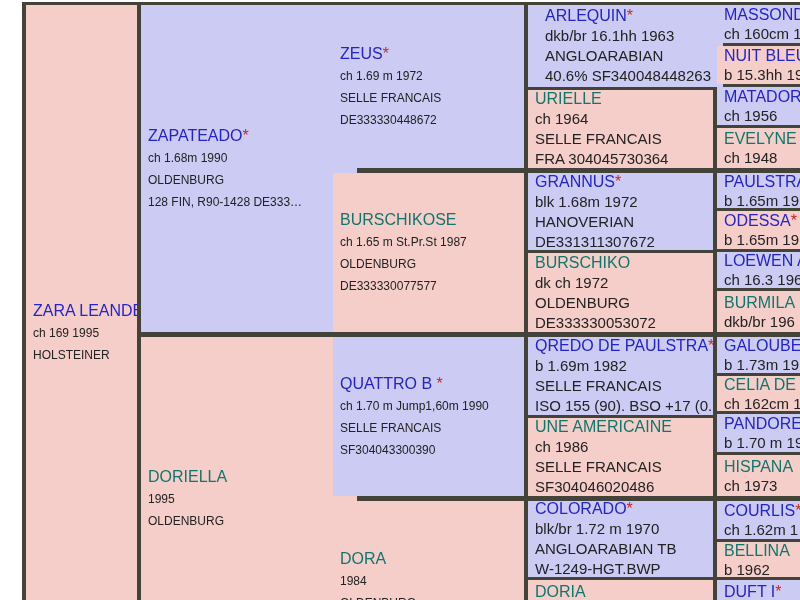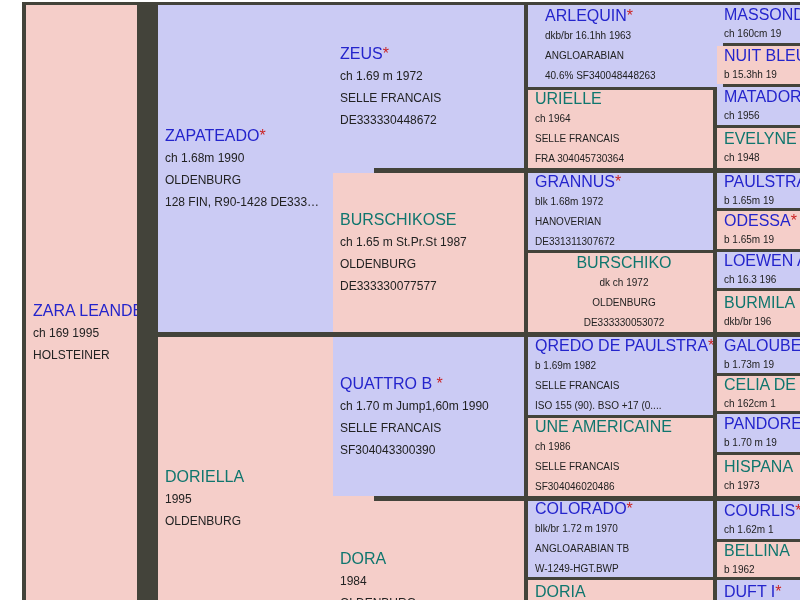--- a/index.html
+++ b/index.html
@@ -9,27 +9,27 @@
   .pink{background:#f5cec9;}
   .lav{background:#cbcbf4;}
   .topalign{align-items:flex-start;}
   .topalign .txt{padding-top:2px;}
   .txt{padding-left:7px;width:100%;}
   .nameline{white-space:nowrap;}
   .name{font-size:16px;text-decoration:none;cursor:pointer;}
   .blue{color:#2424cc;}
   .purple{color:#0f766e;}
   .star{color:#cc2424;font-size:16px;}
-  .line{font-size:10px;color:#222;white-space:nowrap;}
+  .line{font-size:15px;color:#222;white-space:nowrap;}
   .c1 .line,.c2 .line,.c3 .line{font-size:12px;}
   .c1 .txt,.c2 .txt,.c3 .txt{line-height:22px;}
   .c4 .txt{line-height:20px;}
   .c5 .txt{line-height:19px;}
   .c1{left:4px;width:111px;}
-  .c2{left:136px;width:216px;}
+  .c2{left:119px;width:216px;}
   .c3{left:311px;width:191px;}
   .c4{left:506px;width:185px;}
   .c5{left:695px;width:185px;}
 </style>
 </head>
 <body>
 
 <div id="page">
   <div id="table">
 
@@ -106,21 +106,21 @@
       </div>
     </div>
     <div class="cell lav c4" style="top:171px;height:77px;">
       <div class="txt">
         <div class="nameline"><a class="name blue">GRANNUS</a><span class="star">*</span></div>
         <div class="line">blk 1.68m 1972</div>
         <div class="line">HANOVERIAN</div>
         <div class="line">DE331311307672</div>
       </div>
     </div>
-    <div class="cell pink c4" style="top:251px;height:79px;text-align:center;">
+    <div class="cell pink c4" style="top:251px;height:79px;">
       <div class="txt">
         <div class="nameline"><a class="name purple">BURSCHIKO</a><span class="star"></span></div>
         <div class="line">dk ch 1972</div>
         <div class="line">OLDENBURG</div>
         <div class="line">DE333330053072</div>
       </div>
     </div>
     <div class="cell lav c4" style="top:335px;height:78px;">
       <div class="txt">
         <div class="nameline"><a class="name blue">QREDO DE PAULSTRA</a><span class="star">*</span></div>

